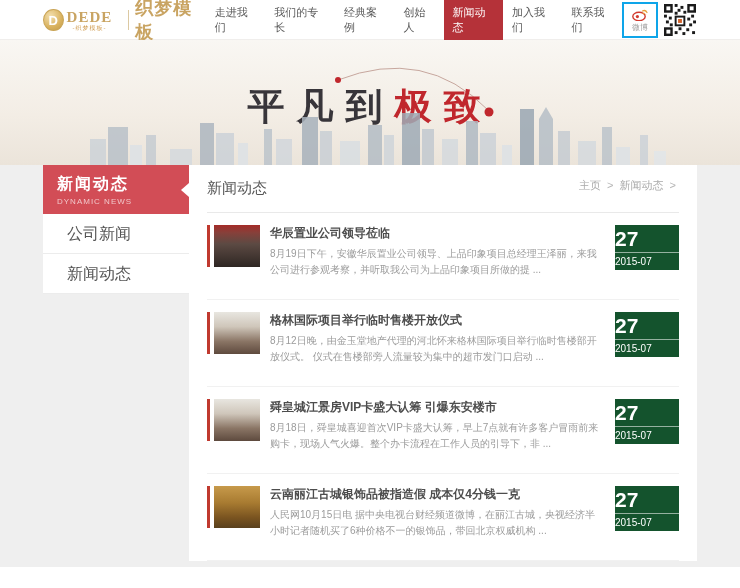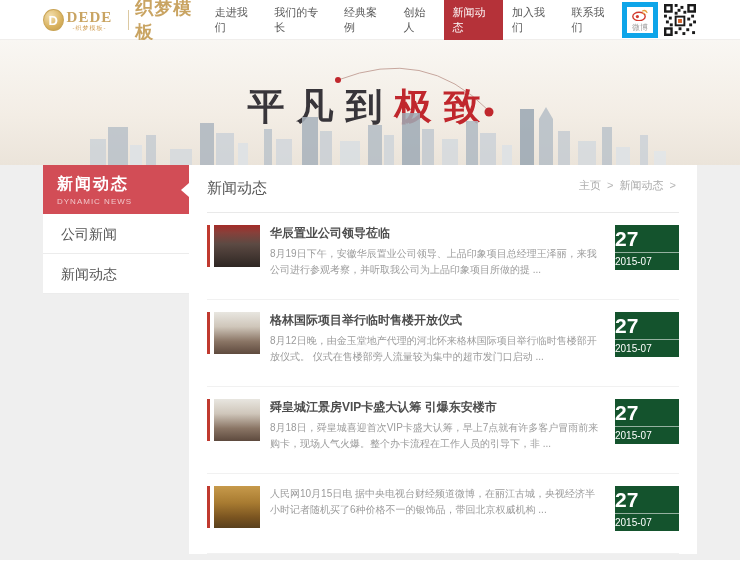--- a/index.html
+++ b/index.html
@@ -14,42 +14,42 @@
   .coin { width:22px; height:22px; border-radius:50%; background:radial-gradient(circle at 35% 30%, #f3dfae, #d9b25f 60%, #c09a49); border:1px solid #caa557; color:#fff; font-weight:bold; font-size:13px; display:flex; align-items:center; justify-content:center; margin-right:3px; }
   .logo-en { display:flex; flex-direction:column; line-height:1; margin-right:16px; }
   .logo-en b { color:#c9a462; font-size:15px; letter-spacing:1px; font-family:"Liberation Serif",serif; }
   .logo-en i { color:#cf9a4d; font-size:6px; font-style:normal; letter-spacing:1px; text-align:center; }
   .logo-divider { width:1px; height:20px; background:#dcc9a2; margin-right:6px; }
   .logo-cn { color:#c9a462; font-size:18px; font-weight:bold; letter-spacing:1px; }
   .menu { display:flex; align-items:stretch; }
   .nav-item { display:flex; align-items:center; padding:8px 9px; font-size:11px; color:#5a5a5a; cursor:pointer; text-decoration:none; }
   .nav-item.active { background:#b53239; color:#fff; }
   .social { display:flex; align-items:center; gap:5px; }
-  .weibo { width:36px; height:36px; background:#fff; border:5px solid #0ea5e9; display:flex; flex-direction:column; align-items:center; justify-content:center; cursor:pointer; }
+  .weibo { width:36px; height:36px; background:#fff; border:2px solid #0ea5e9; display:flex; flex-direction:column; align-items:center; justify-content:center; cursor:pointer; }
   .weibo span { font-size:8px; color:#999; margin-top:1px; }
   .qr { width:34px; height:34px; background:#fff; display:flex; align-items:center; justify-content:center; }
 
   
   .banner { position:relative; height:125px; background:linear-gradient(180deg,#f9f7f3 0%,#f3ede5 60%,#ebe4da 100%); overflow:hidden; }
   .arc { position:absolute; left:0; top:0; width:740px; height:125px; }
   .banner-title { position:absolute; width:100%; text-align:center; top:42px; font-family:"Liberation Serif","DejaVu Serif",serif; font-weight:bold; font-size:37px; letter-spacing:12px; }
   .t-dark { color:#38353a; }
   .t-red { color:#c0272d;margin-top:44px; }
   .skyline { position:absolute; bottom:-2px; left:50%; transform:translateX(-50%); opacity:.85; }
 
   
   .content { background:#efefef; padding-bottom:6px; }
   .cols { display:flex; align-items:flex-start; }
   .sidebar { width:146px; background:#fff; }
   .side-head { position:relative; background:#d24d56; color:#fff; padding:9px 14px 8px; }
   .side-head h3 { font-family:"Liberation Serif","DejaVu Serif",serif; font-size:16px; font-weight:bold; letter-spacing:2px; }
   .side-head p { font-size:8px; letter-spacing:1px; color:rgba(255,255,255,.68); margin-top:2px; }
   .side-arrow { position:absolute; right:0; top:50%; margin-top:-7px; width:0; height:0; border-top:7px solid transparent; border-bottom:7px solid transparent; border-right:8px solid #fff; }
   .side-menu { list-style:none; }
-  .side-menu li { height:40px; line-height:40px; padding-left:18px; font-size:14px; color:#555; border-bottom:1px solid #ececec; cursor:pointer; }
+  .side-menu li { height:40px; line-height:40px; padding-left:24px; font-size:16px; color:#555; border-bottom:1px solid #ececec; cursor:pointer; }
 
   .main { width:508px; background:#fff; min-height:345px; padding:10px 18px 0; }
   .breadcrumb { float:right; font-size:11px; color:#a9a9a9; margin-top:3px; }
   .breadcrumb .sep { margin:0 3px; color:#b5b5b5; }
   .breadcrumb a { color:#a9a9a9; text-decoration:none; cursor:pointer; }
   .page-title { font-size:15px; color:#555; font-weight:normal; padding:4px 0 14px; border-bottom:1px solid #e9e9e9; }
 
   .news-item { display:flex; align-items:flex-start; padding:12px 0 22px; border-bottom:1px solid #f1f1f1; cursor:pointer; }
   .thumb-wrap { display:flex; align-items:stretch; margin-right:10px; }
   .thumb-bar { width:3px; background:#c0392f; margin-right:4px; }
@@ -253,20 +253,21 @@
               <span>2015-07</span>
             </div>
           </article>
 
           <article class="news-item">
             <div class="thumb-wrap">
               <span class="thumb-bar"></span>
               <div class="thumb t4"></div>
             </div>
             <div class="news-body">
+              <h4 class="news-title">云南丽江古城银饰品被指造假 成本仅4分钱一克</h4>
               <p class="news-desc">人民网10月15日电 据中央电视台财经频道微博，在丽江古城，央视经济半小时记者随机买了6种价格不一的银饰品，带回北京权威机构 ...</p>
             </div>
             <div class="date-badge">
               <b>27</b>
               <span>2015-07</span>
             </div>
           </article>
 
         </div>
 

